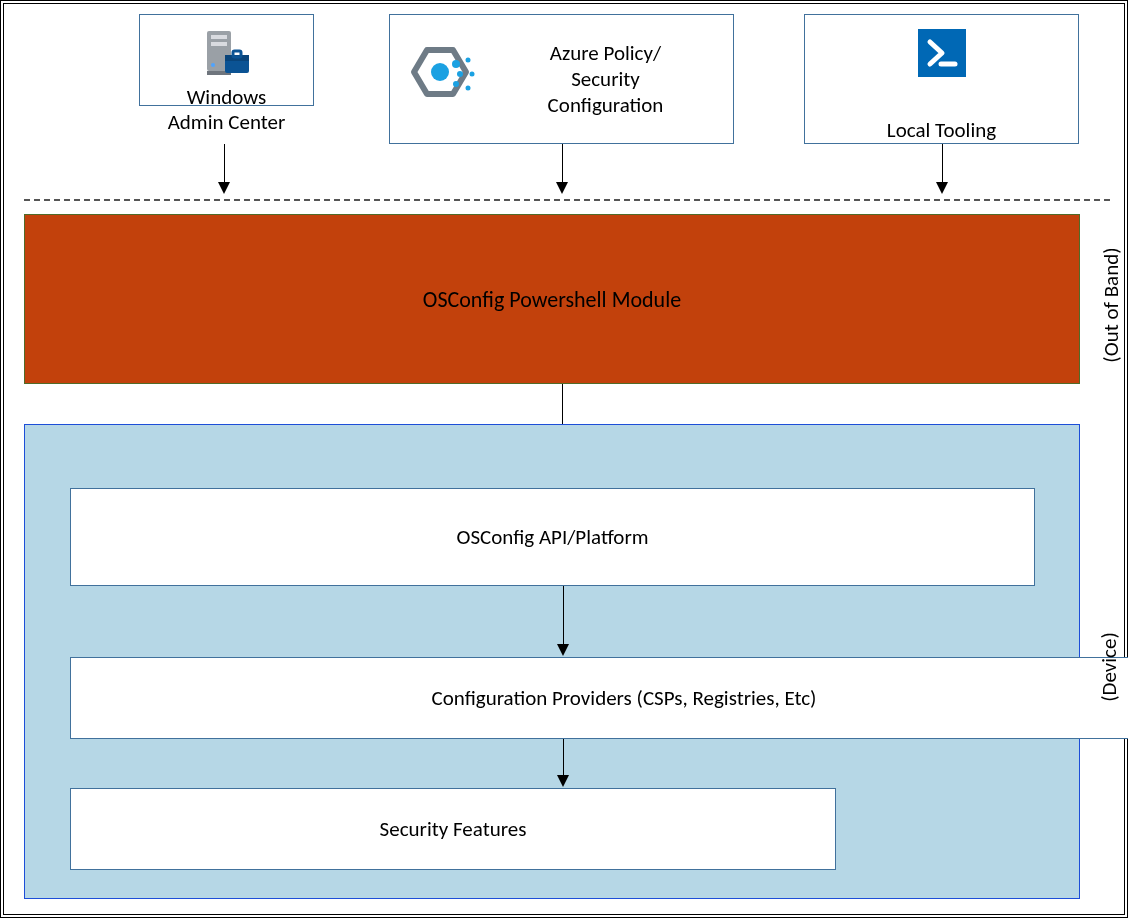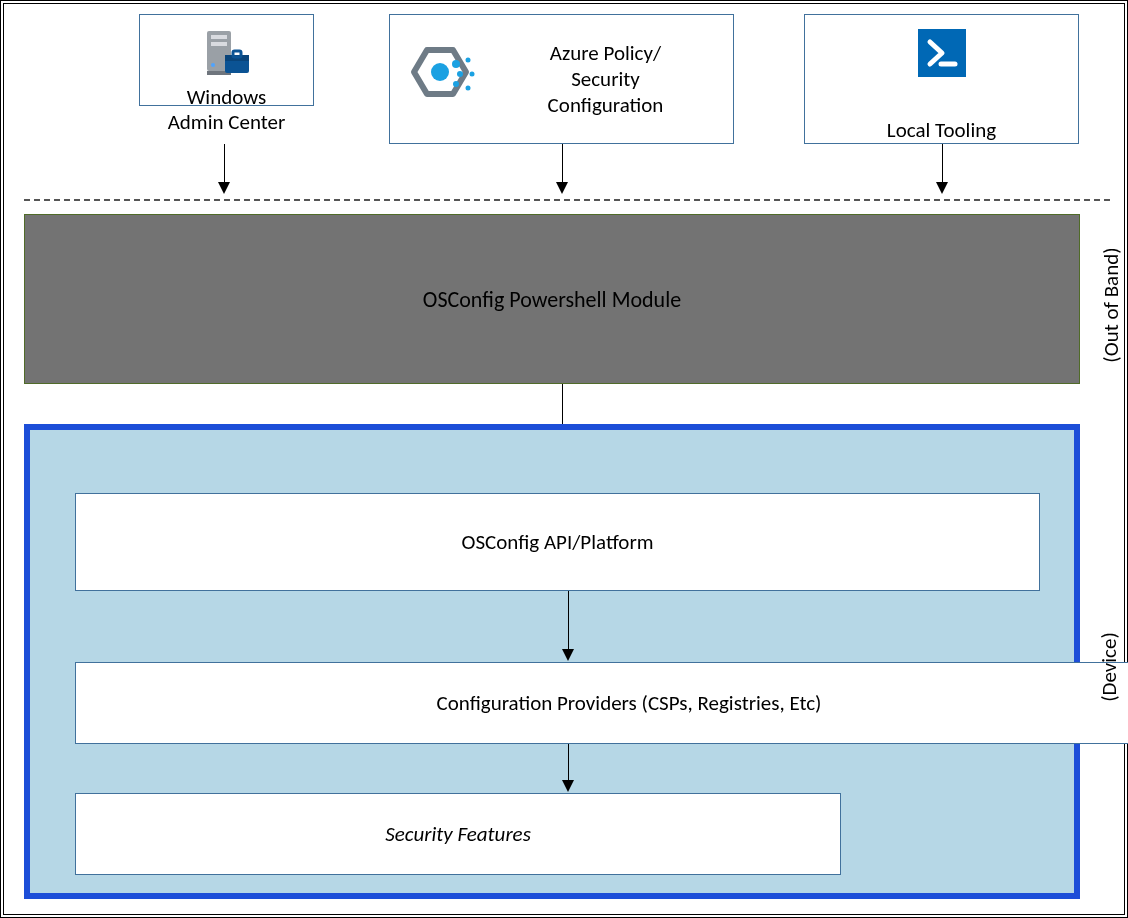--- a/index.html
+++ b/index.html
@@ -44,33 +44,33 @@
     line-height: 1.2;
     margin-top: 4px;
     padding: 0 8px;
   }
   .dashed-line {
     position: absolute;
     border-top: 2px dashed #555;
     height: 0;
   }
   .green-band {
-    background: #737373;
+    background: #c2410c;
     border: 1px solid #506b29;
     display: flex;
     align-items: center;
     justify-content: center;
   }
   .green-band .label {
     font-size: 22px;
     color: #000;
   }
   .blue-panel {
     background: #b6d7e6;
-    border: 6px solid #1d4ed8;
+    border: 1px solid #1d4ed8;
   }
   .inner-card {
     background: #fff;
     border: 1px solid #41719c;
     display: flex;
     align-items: center;
     justify-content: center;
   }
   .inner-card .label {
     font-size: 21px;
@@ -181,20 +181,20 @@
     <div class="arrow-v" style="left:538px; top:161px; height:60px;"></div>
     <div class="arrow-head-down" style="left:532px; top:219px;"></div>
 
     <div class="box inner-card" style="left:45px; top:232px; width:1108px; height:82px;">
       <span class="label">Configuration Providers (CSPs, Registries, Etc)</span>
     </div>
 
     <div class="arrow-v" style="left:538px; top:314px; height:38px;"></div>
     <div class="arrow-head-down" style="left:532px; top:350px;"></div>
 
-    <div class="box inner-card" style="left:45px; top:363px; width:766px; height:82px;font-style:italic;">
+    <div class="box inner-card" style="left:45px; top:363px; width:766px; height:82px;">
       <span class="label">Security Features</span>
     </div>
   </div>
 
   <div class="vlabel" style="left:1055px; top:650px; transform: rotate(-90deg); width:100px; text-align:center;">(Device)</div>
 
 </div>
 
 </body></html>

